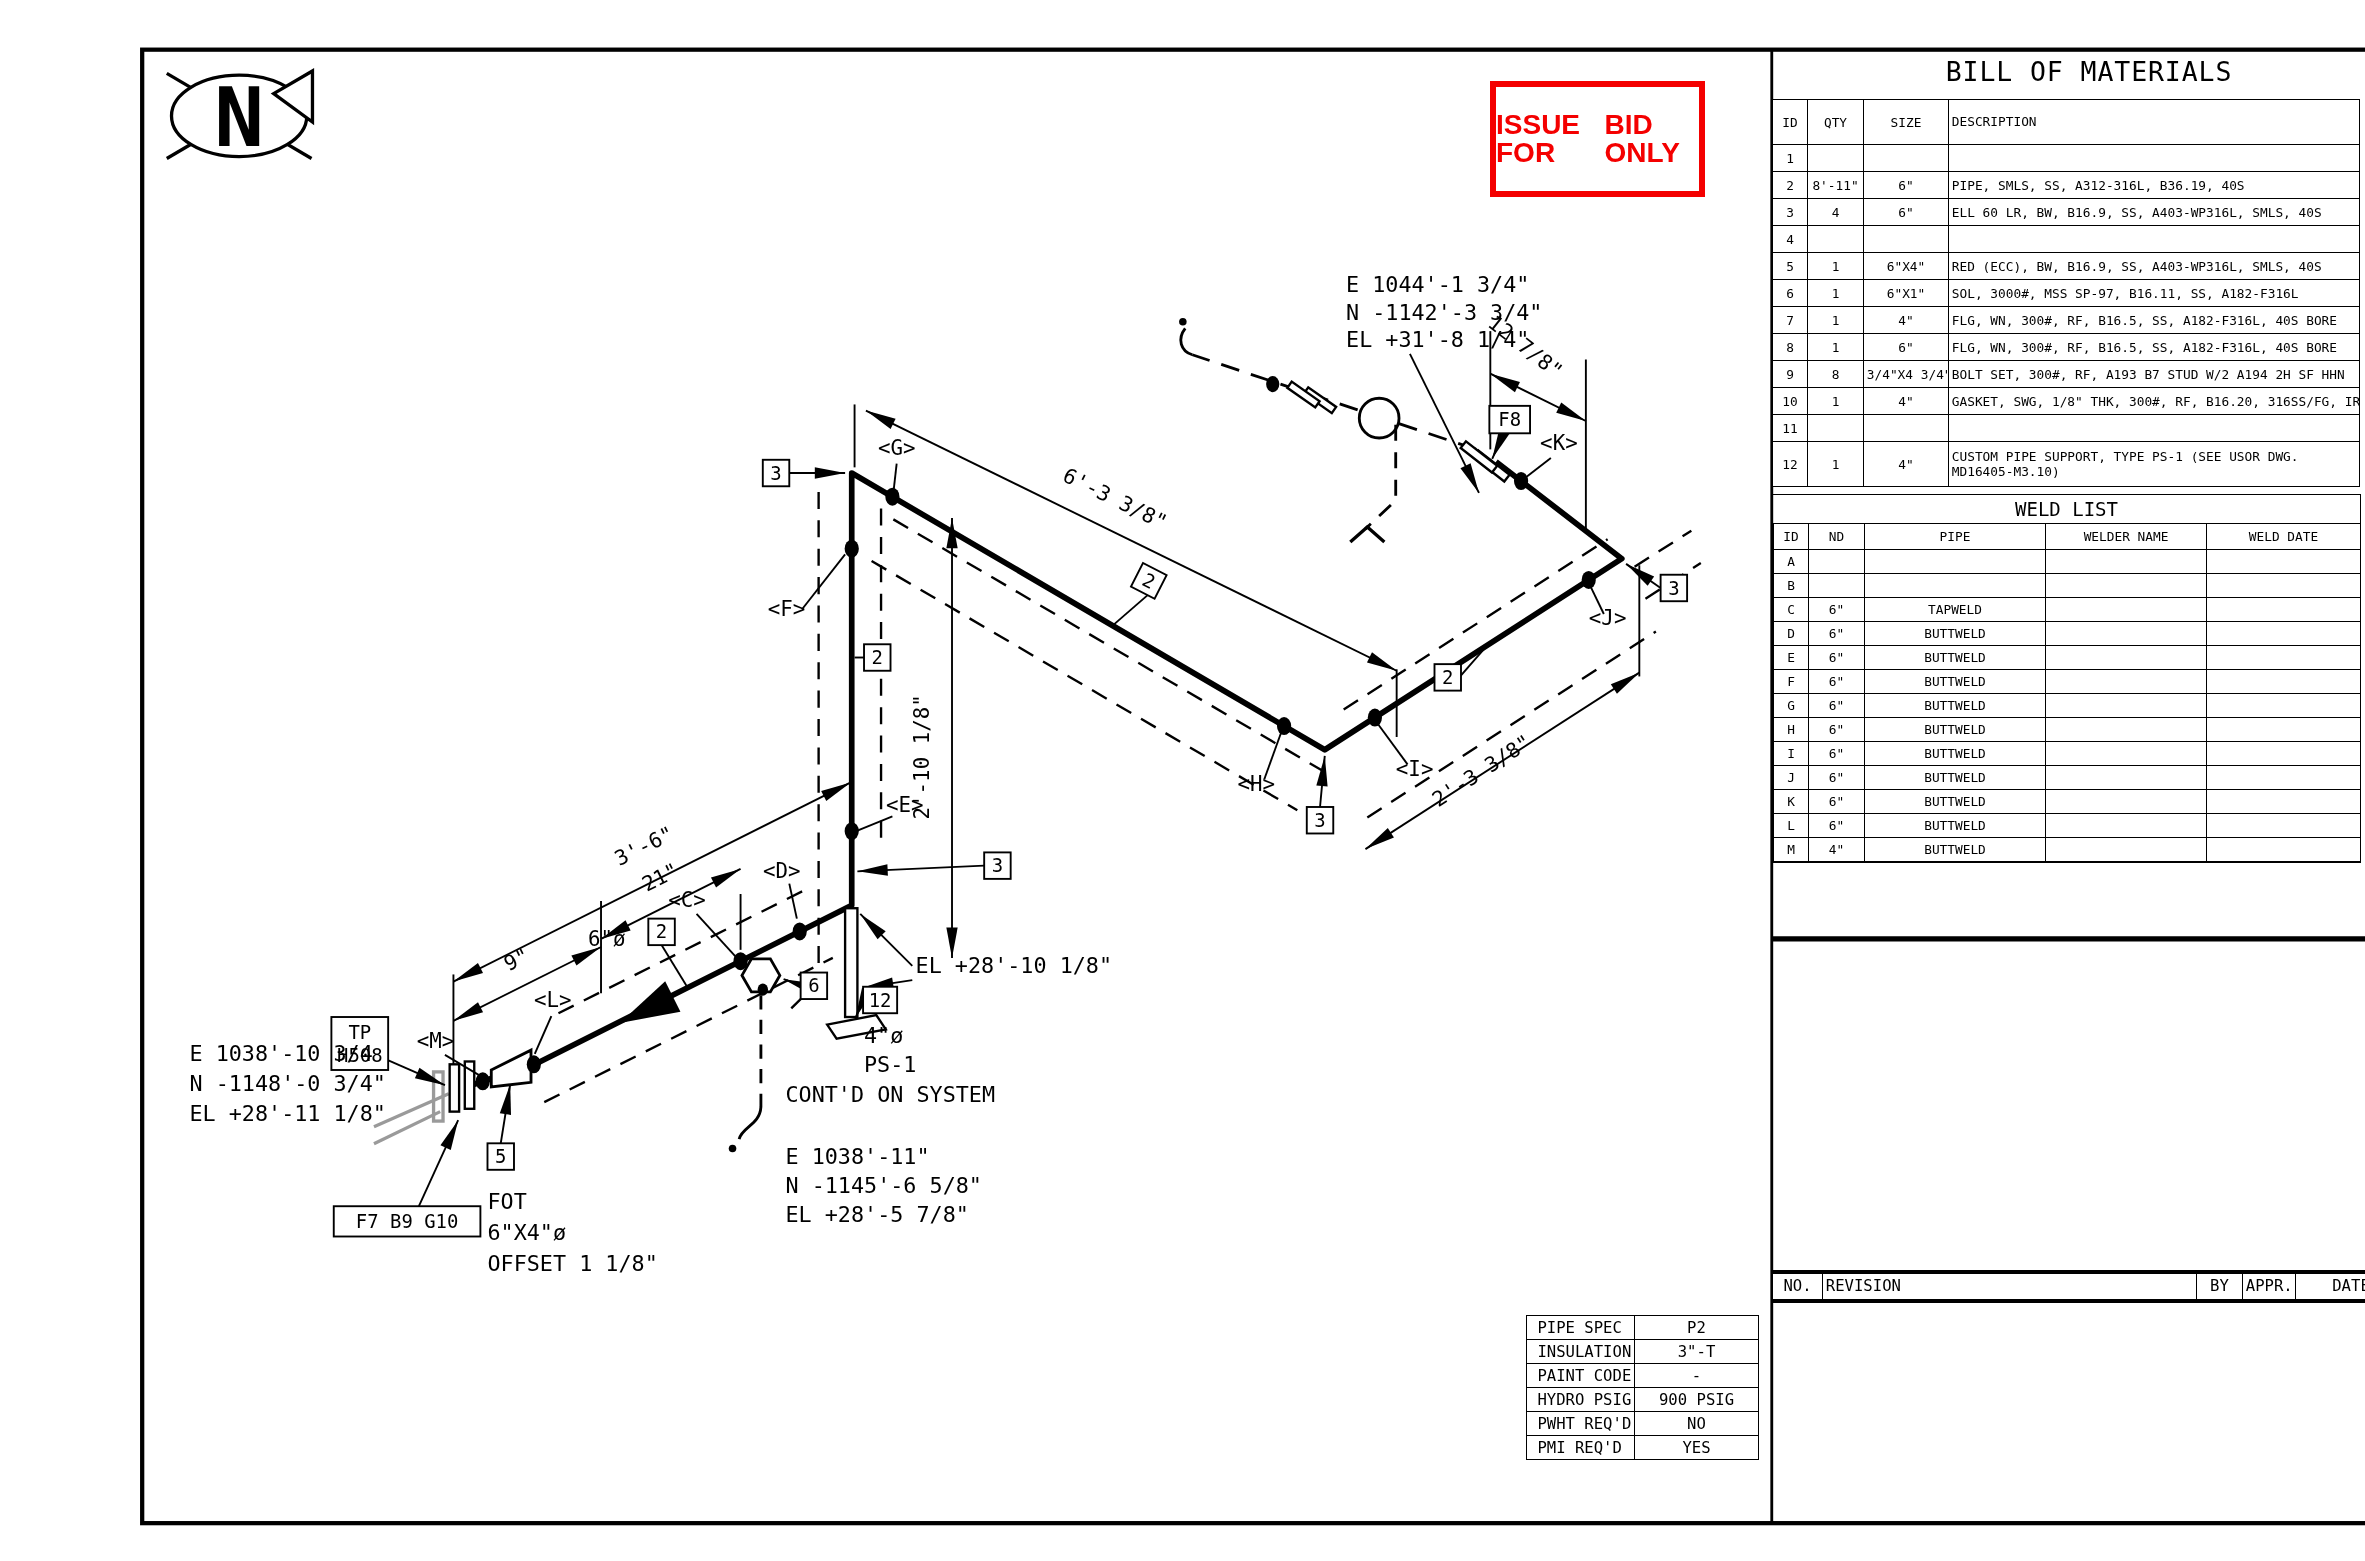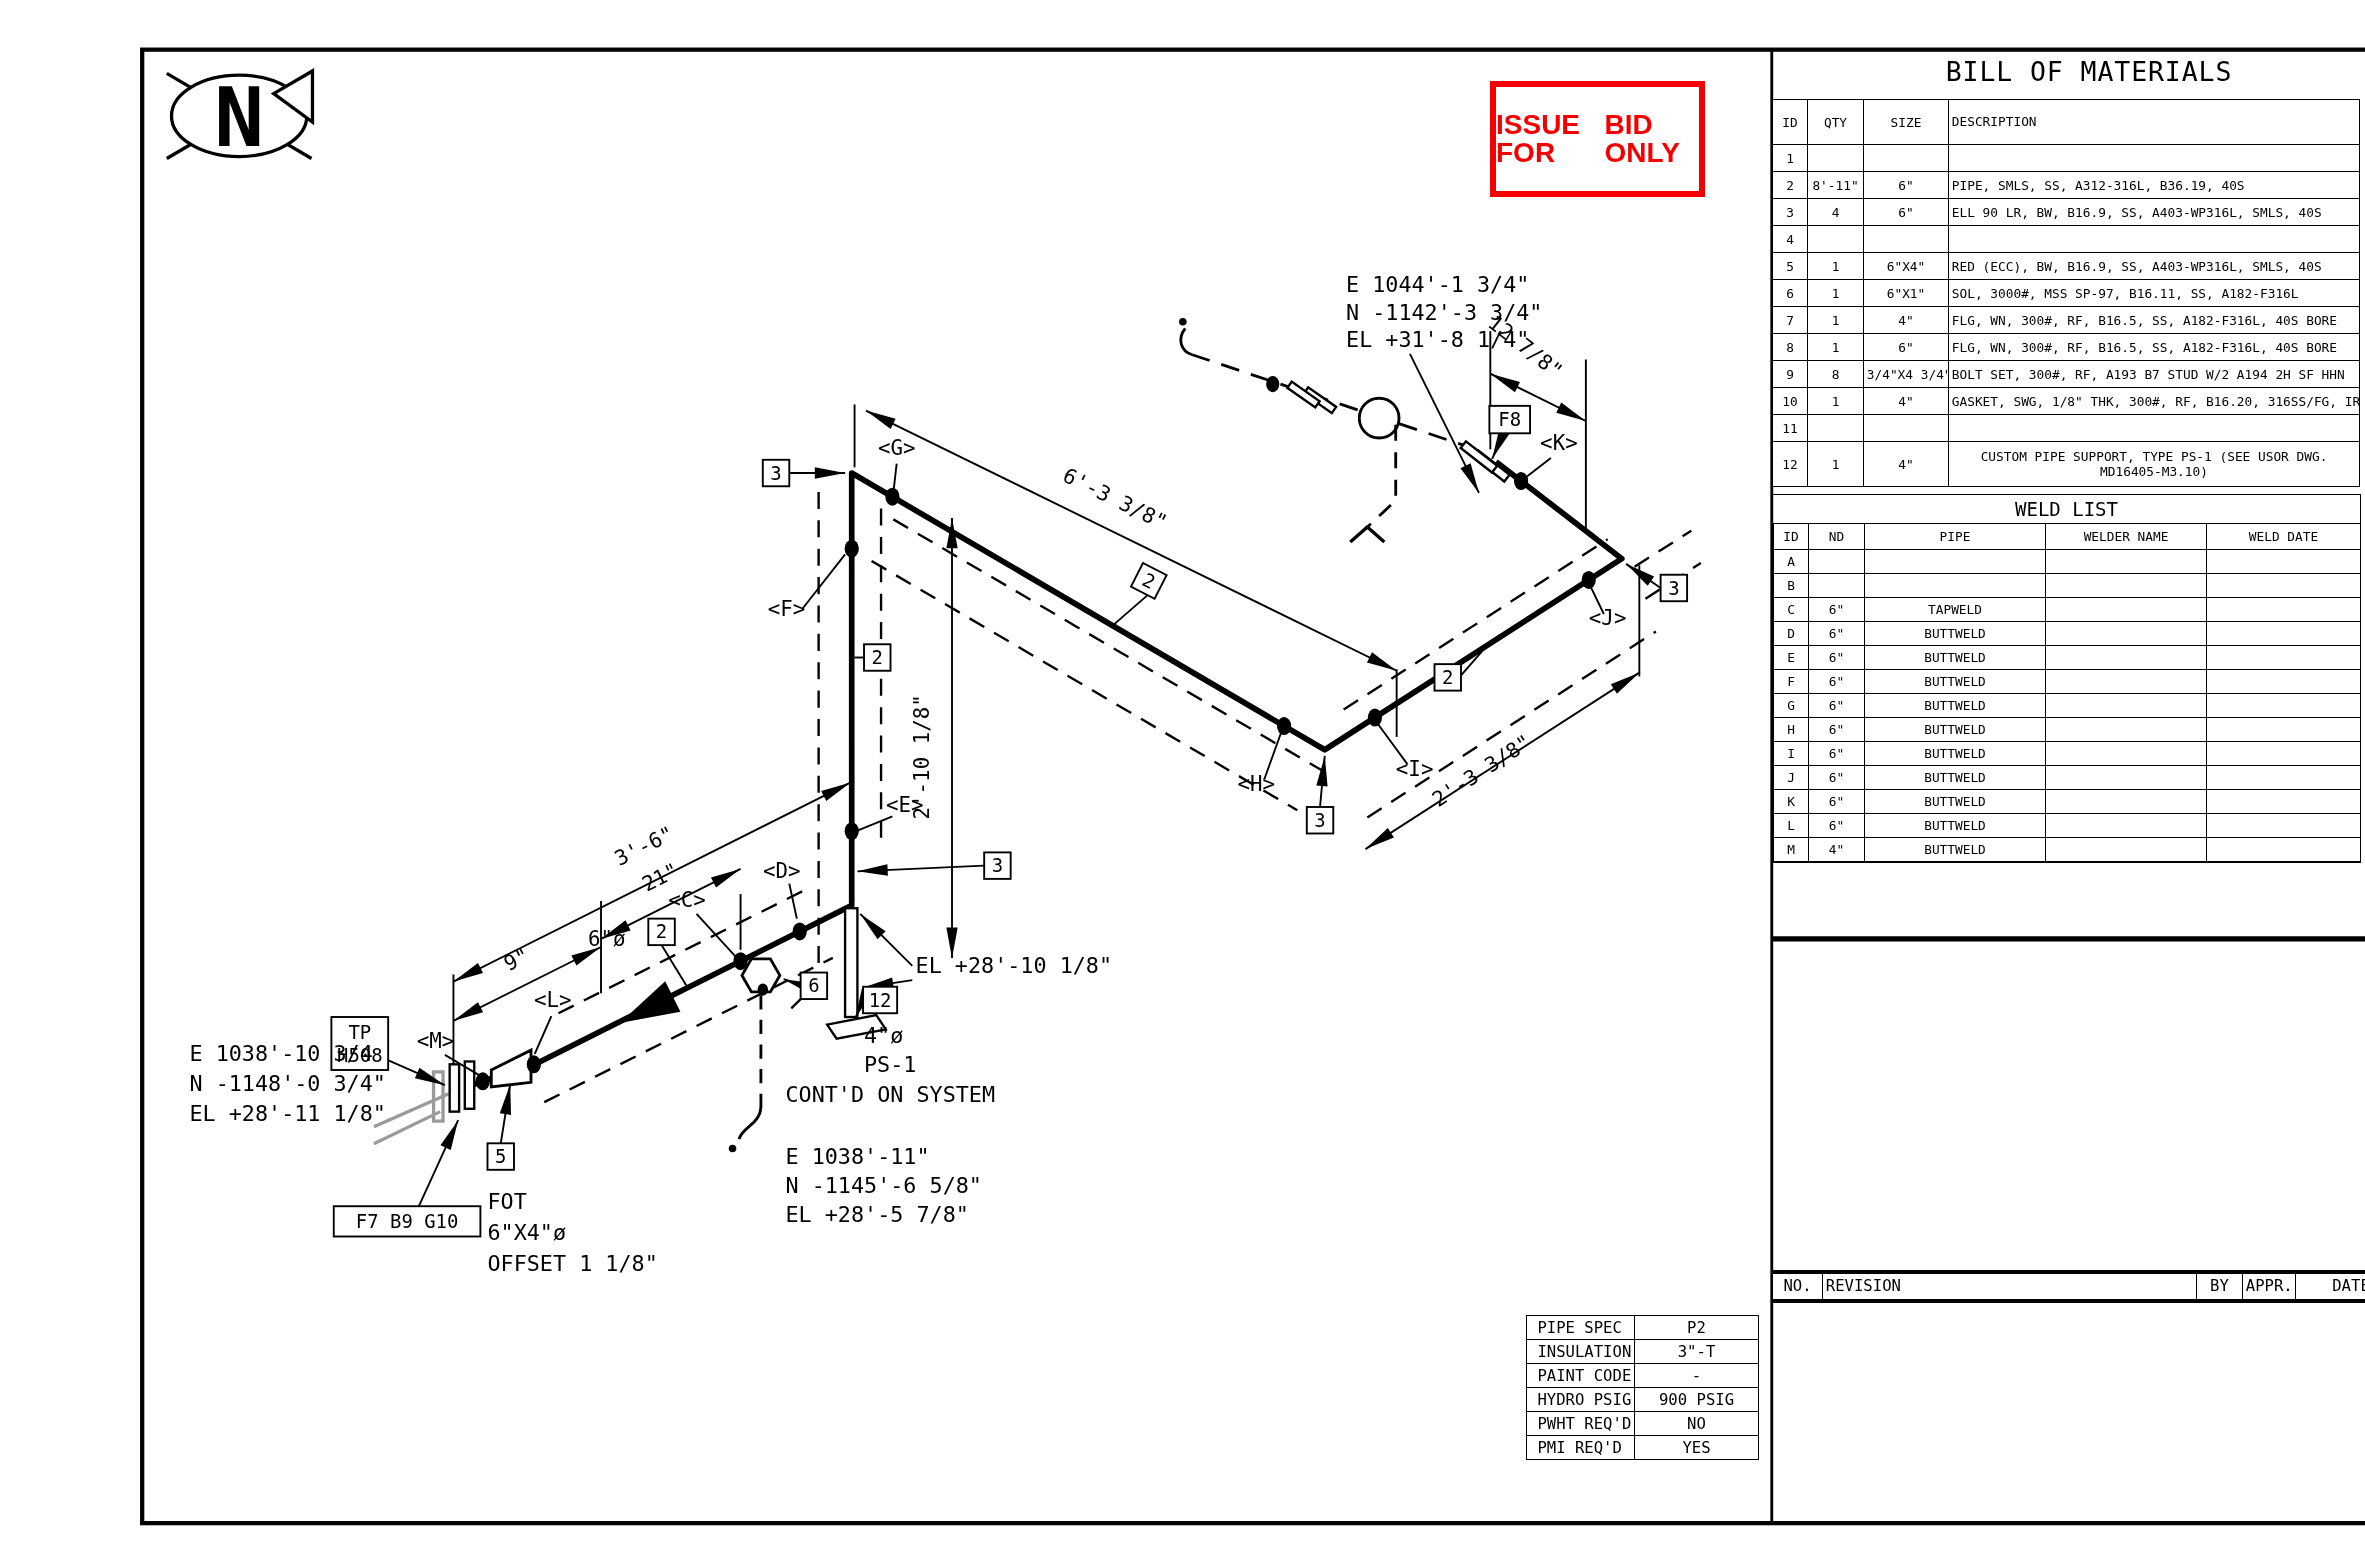--- a/index.html
+++ b/index.html
@@ -10,21 +10,21 @@
   
   table{border-collapse:collapse;table-layout:fixed;background:#fff;}
   td,th{border:1.4px solid #000;font-size:12.8px;font-weight:normal;
         white-space:nowrap;overflow:hidden;padding:0 2.8px;}
   .bom{position:absolute;left:1772px;top:99px;width:587px;}
   .bom tr{height:27px;}
   .bom tr.hdr{height:26.5px;}
   .bom td:nth-child(1),.bom td:nth-child(2),.bom td:nth-child(3){text-align:center;}
   .bom td:nth-child(4){text-align:left;}
   .bom tr:last-child{height:45px;}
-  .bom tr:last-child td:nth-child(4){white-space:normal;line-height:1.2;text-align:center;}
+  .bom tr:last-child td:nth-child(4){white-space:normal;line-height:1.2;}
   .bom-title{position:absolute;left:1772px;top:56px;width:634px;text-align:center;
              font-size:26.5px;letter-spacing:0.9px;}
   .weld-wrap{position:absolute;left:1772px;top:494px;width:587px;border:1.4px solid #000;}
   .weld-title{height:28px;line-height:28px;text-align:center;font-size:19px;}
   .weld{width:587px;}
   .weld tr{height:24px;}
   .weld tr.hdr{height:25.5px;}
   .weld td{text-align:center;}
   .rev{position:absolute;left:1772px;top:1270px;width:634px;}
   .rev td{border-top:4.3px solid #000;border-bottom:4.3px solid #000;font-size:15.6px;height:24.6px;}
@@ -307,21 +307,21 @@
       <tr>
         <td>2</td>
         <td>8'-11"</td>
         <td>6"</td>
         <td>PIPE, SMLS, SS, A312-316L, B36.19, 40S</td>
       </tr>
       <tr>
         <td>3</td>
         <td>4</td>
         <td>6"</td>
-        <td>ELL 90 LR, BW, B16.9, SS, A403-WP316L, SMLS, 40S</td>
+        <td>ELL 60 LR, BW, B16.9, SS, A403-WP316L, SMLS, 40S</td>
       </tr>
       <tr>
         <td>4</td>
         <td></td>
         <td></td>
         <td></td>
       </tr>
       <tr>
         <td>5</td>
         <td>1</td>

